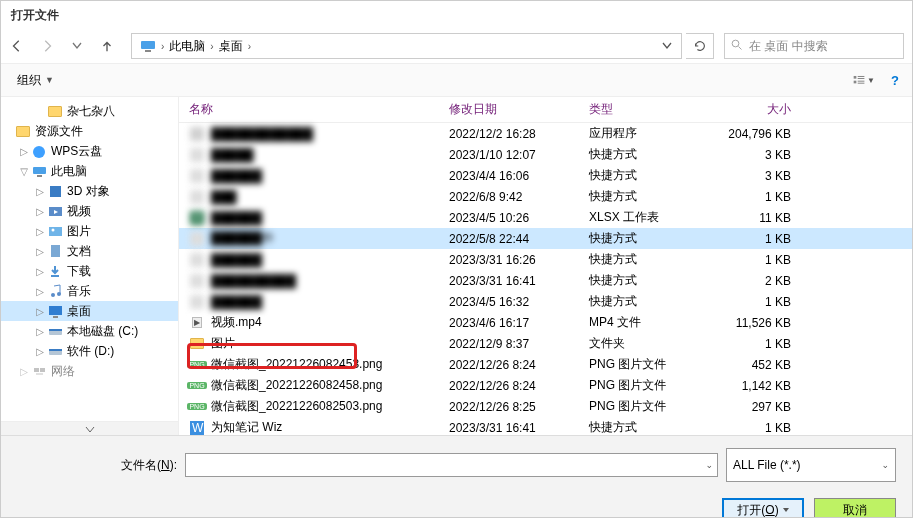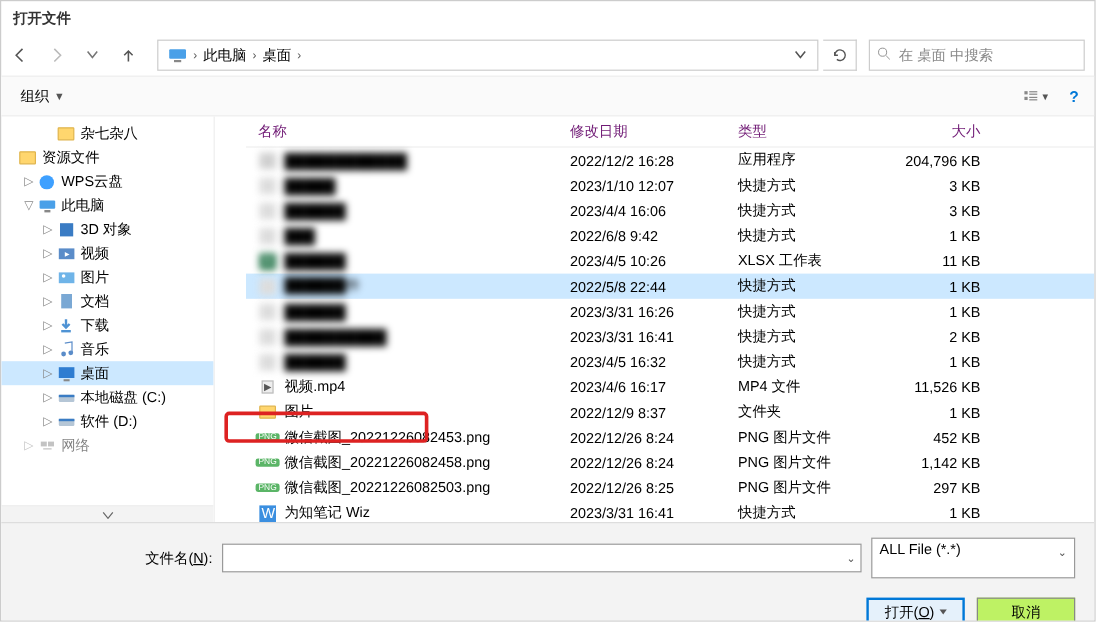--- a/index.html
+++ b/index.html
@@ -22,21 +22,21 @@
   .search-box .sicon { margin-right:6px; color:#888;}
 
   
   .toolbar-row { height:34px; border-top:1px solid #eee; border-bottom:1px solid #eee; background:#fafafa; display:flex; align-items:center; padding:0 8px;}
   .toolbar-btn { padding:4px 8px; display:flex; align-items:center; gap:4px; cursor:pointer;}
   .toolbar-right { margin-left:auto; display:flex; gap:10px; align-items:center;}
   .view-icon { width:24px; height:20px; display:flex; align-items:center; justify-content:center; border:1px solid transparent; cursor:pointer; color:#555;}
   .help-icon { width:18px; height:18px; border-radius:50%; display:flex; align-items:center; justify-content:center; color:#0078d7; font-weight:bold; font-size:13px;}
 
   
-  .main { display:flex; height: 340px; gap: 26px; }
+  .main { display:flex; height: 340px; }
   .tree { width: 178px; border-right:1px solid #eee; overflow:hidden; padding-top:4px; position:relative;}
   .tree-item { display:flex; align-items:center; height:20px; padding:1px 0; cursor:pointer;}
   .tree-item.selected { background:#cce8ff;}
   .tree-exp { width:14px; display:flex; justify-content:center; color:#888; font-size:10px;}
   .tree-icon { width:16px; height:16px; margin-right:4px; display:flex; align-items:center; justify-content:center;}
   .tree-item .lbl { white-space:nowrap; overflow:hidden; text-overflow:ellipsis;}
   .tree-scroll-down { position:absolute; bottom:0; left:0; right:0; height:16px; border-top:1px solid #eee; background:#f3f3f3; display:flex; align-items:center; justify-content:center; color:#666; cursor:pointer;}
 
   
   .file-list { flex:1; position:relative; overflow:hidden;}
@@ -54,21 +54,21 @@
   .redbox { border:3px solid #d22; border-radius:4px;}
   .outline-name { position:absolute; left:186px; top:214px; width:170px; height:26px; pointer-events:none;}
   .outline-buttons { position:absolute; right:18px; bottom:6px; width:180px; height:32px; pointer-events:none;}
 
   
   .bottom { position:absolute; left:0; bottom:0; right:0; height:82px; border-top:1px solid #ddd; background:#f3f3f3; padding:12px 16px;}
   .file-row { display:flex; align-items:center; gap:8px;}
   .file-label { width:160px; text-align:right;}
   .file-label .uline { text-decoration:underline;}
   .file-input { flex:1; height:24px; border:1px solid #999; padding:0 4px; background:#fff; display:flex; align-items:center; justify-content:space-between;}
-  .file-filter { width:170px; height:24px; border:1px solid #999; background:#fff; display:flex; align-items:flex-end; padding:16px 6px; justify-content:space-between;}
+  .file-filter { width:170px; height:24px; border:1px solid #999; background:#fff; display:flex; align-items:center; padding:16px 6px; justify-content:space-between;}
   .btn-row { display:flex; justify-content:flex-end; gap:10px; margin-top:16px;}
   .btn { width:82px; height:24px; border:1px solid #888; background:#bef264; display:flex; align-items:center; justify-content:center; cursor:pointer;}
   .btn .uline { text-decoration:underline;}
   .btn.primary { border:2px solid #0078d7; background:#e5f1fb;}
 
   
   .watermark { position:absolute; right:18px; bottom:42px; color:#9acdff; font-size:14px; letter-spacing:1px; display:flex; align-items:center; gap:4px; opacity:.9;}
   .watermark .logo { color:#4fb3ff; font-size:15px;}
 
   

